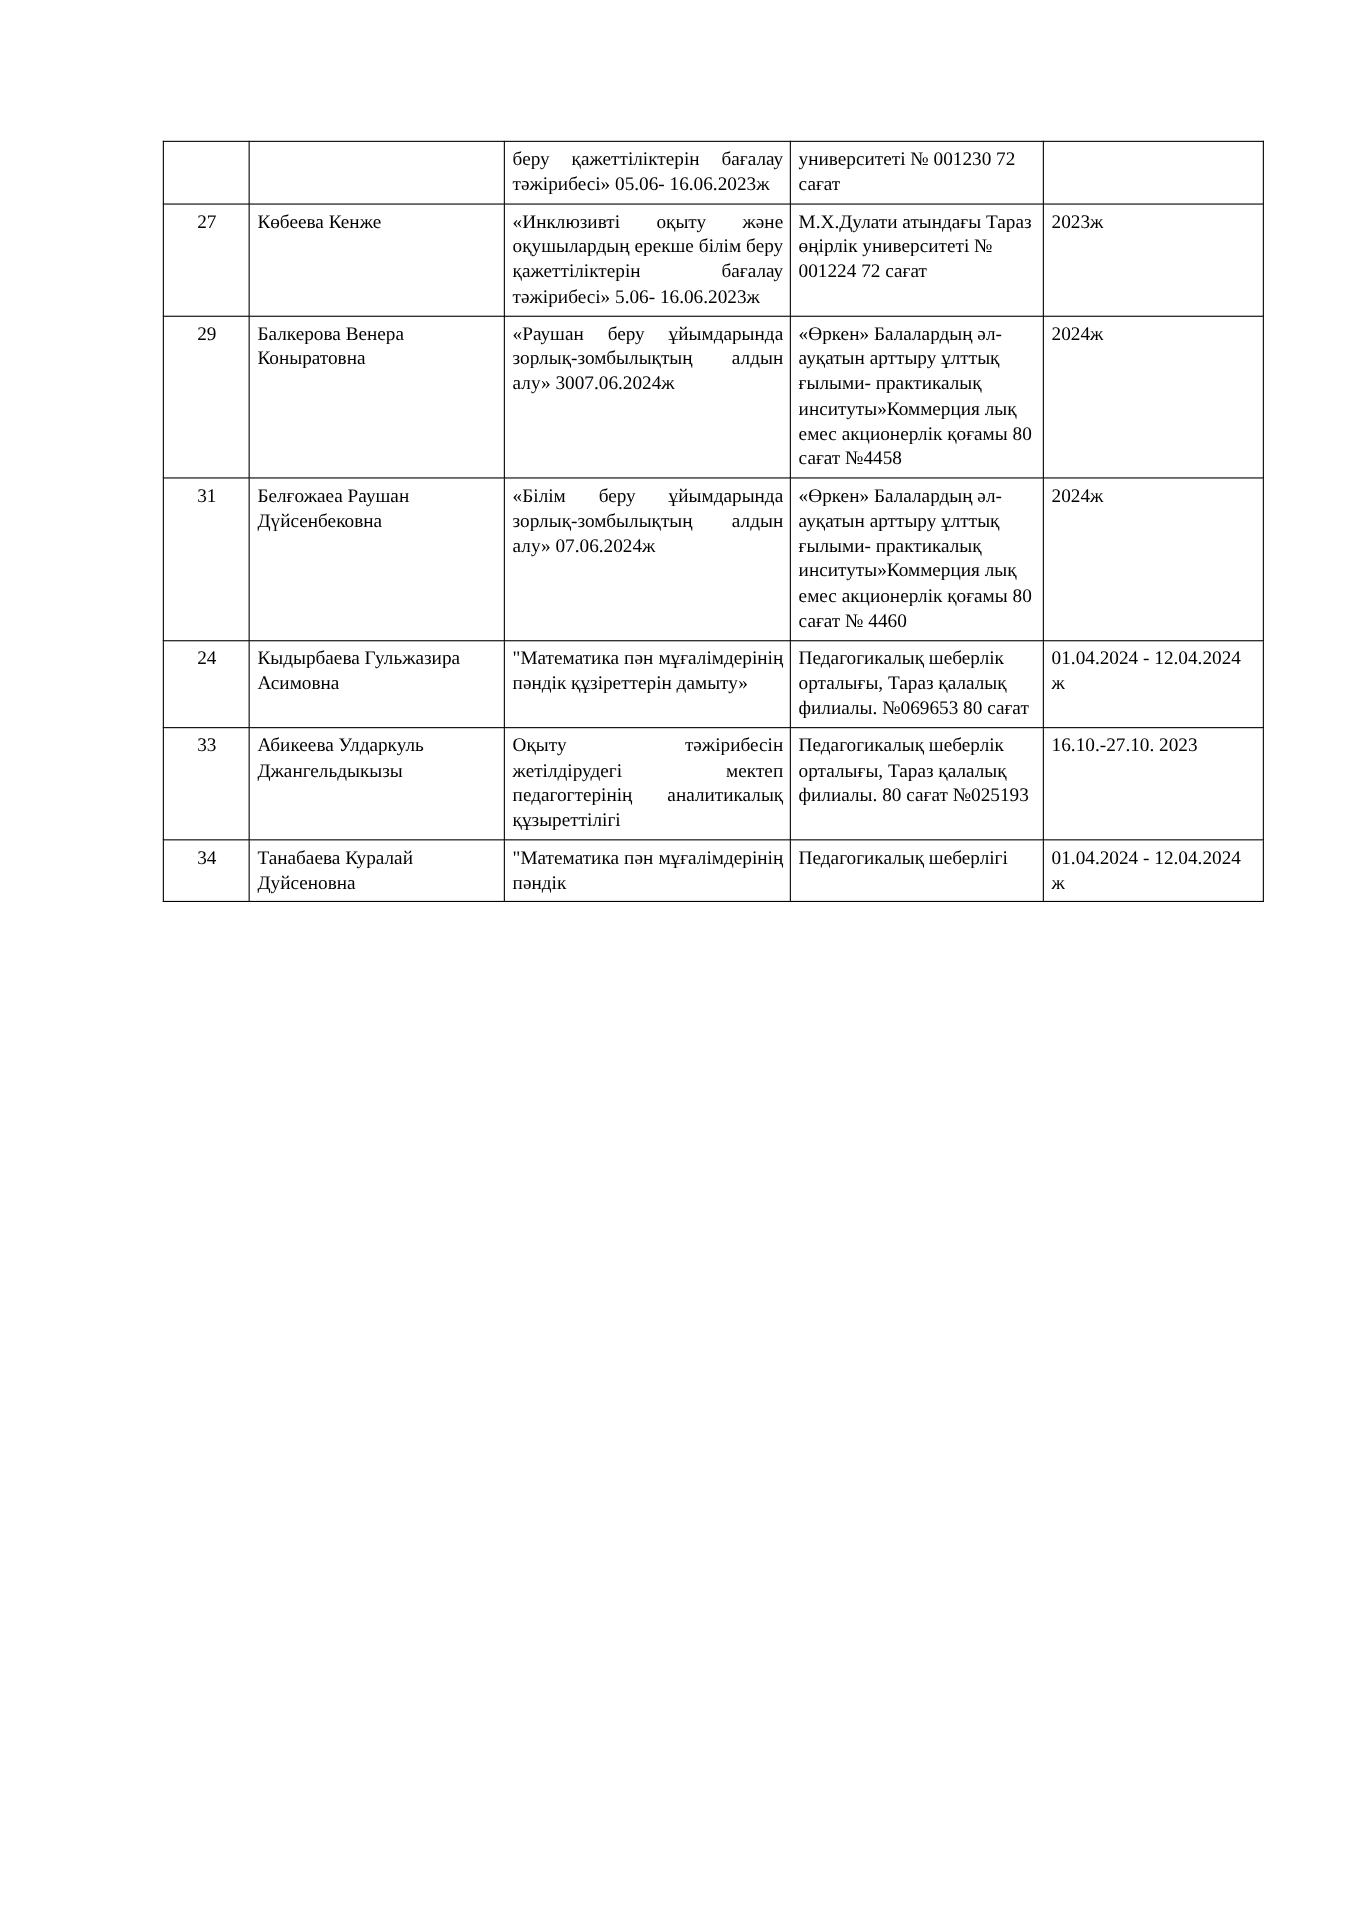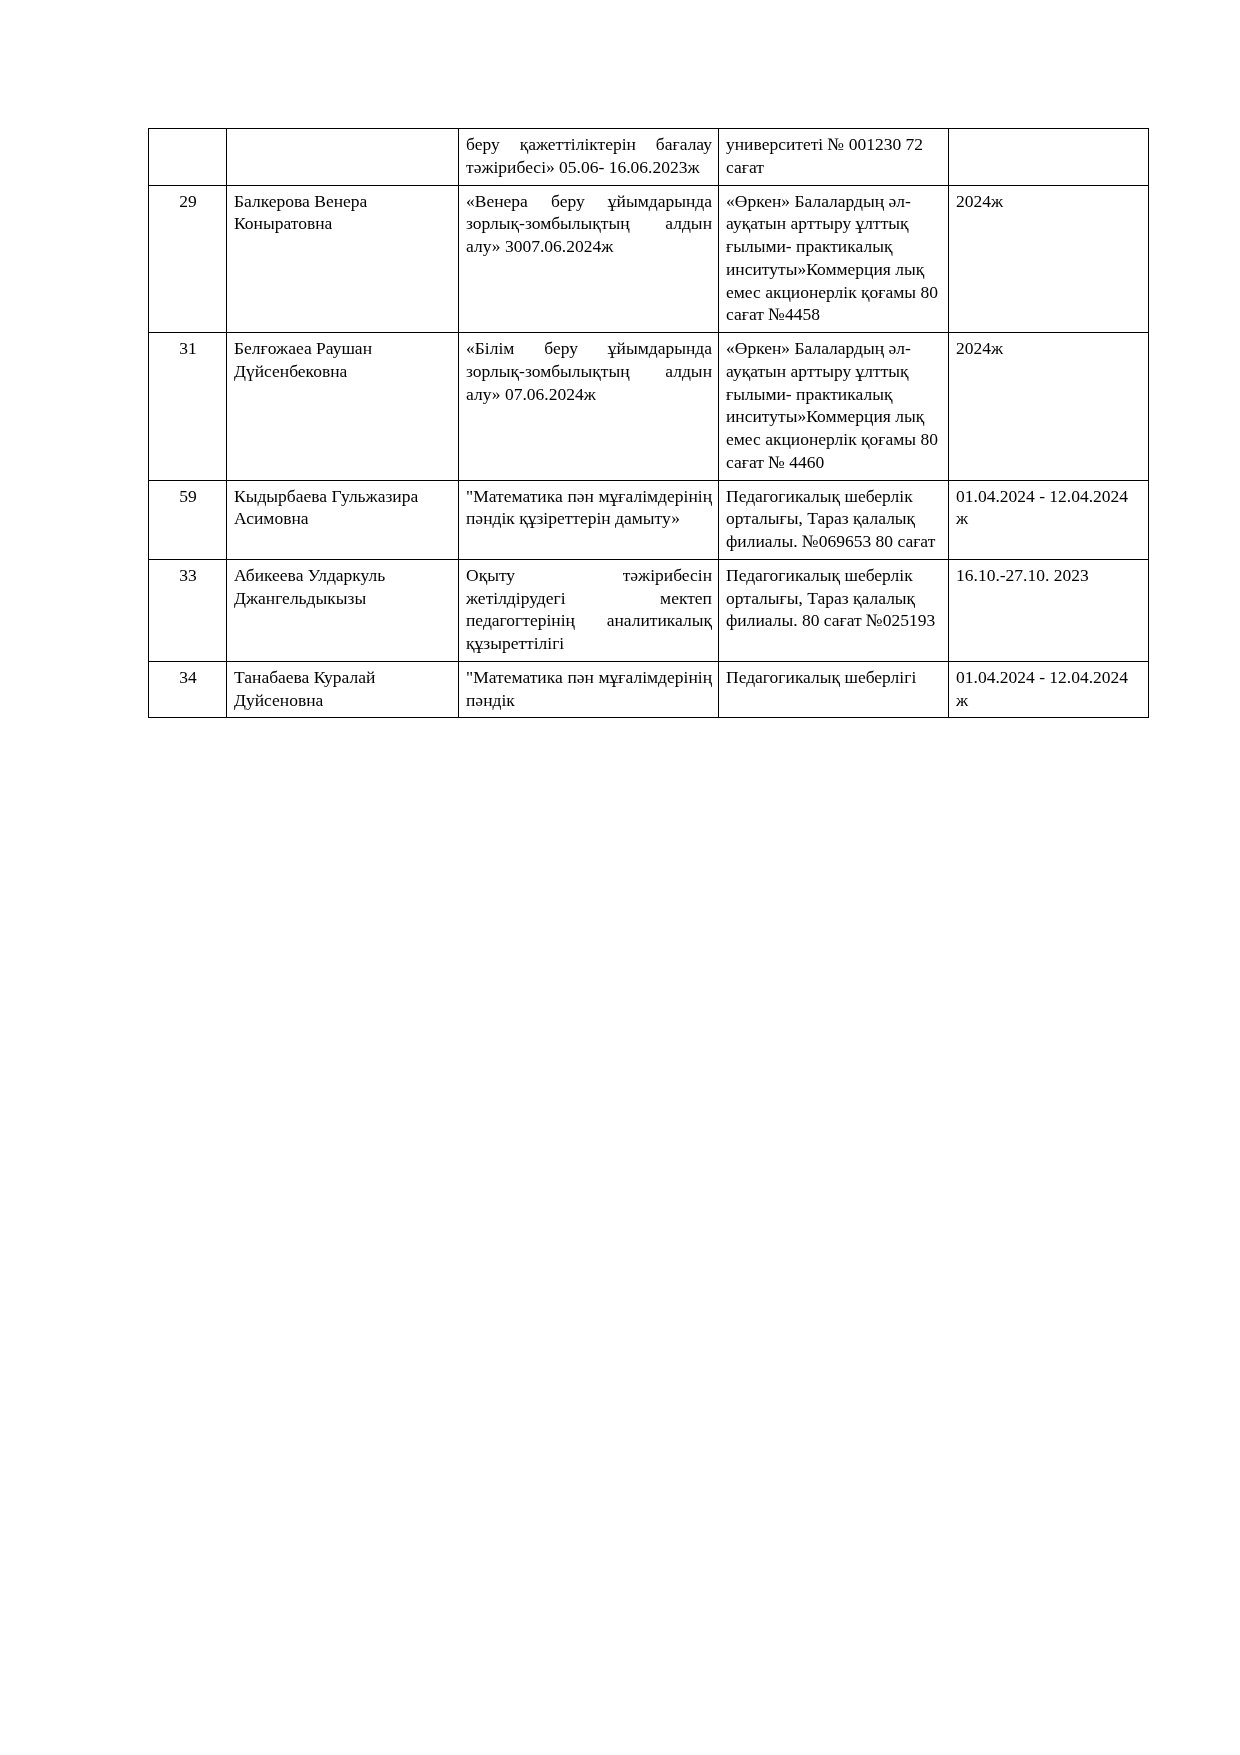--- a/index.html
+++ b/index.html
@@ -61,24 +61,38 @@
         <td class="num"></td>
         <td></td>
         <td class="just">беру қажеттіліктерін
 бағалау тәжірибесі» 05.06-
 16.06.2023ж</td>
         <td>университеті   №
 001230    72  сағат</td>
         <td></td>
       </tr>
       <tr>
+        <td class="num">27</td>
+        <td>Көбеева Кенже</td>
+        <td class="just">«Инклюзивті оқыту және
+оқушылардың ерекше білім
+беру қажеттіліктерін
+бағалау тәжірибесі»     5.06-
+16.06.2023ж</td>
+        <td>М.Х.Дулати атындағы
+Тараз өңірлік
+университеті   №
+001224    72  сағат</td>
+        <td>2023ж</td>
+      </tr>
+      <tr>
         <td class="num">29</td>
         <td>Балкерова Венера
 Коныратовна</td>
-        <td class="just">«Венера беру ұйымдарында
+        <td class="just">«Раушан беру ұйымдарында
 зорлық-зомбылықтың
 алдын алу»
 3007.06.2024ж</td>
         <td>«Өркен»  Балалардың
 әл-ауқатын арттыру
 ұлттық ғылыми-
 практикалық
 инситуты»Коммерция
 лық емес акционерлік
 қоғамы
@@ -99,21 +113,21 @@
 ұлттық ғылыми-
 практикалық
 инситуты»Коммерция
 лық емес акционерлік
 қоғамы
 80 сағат
 № 4460</td>
         <td>2024ж</td>
       </tr>
       <tr>
-        <td class="num">59</td>
+        <td class="num">24</td>
         <td>Кыдырбаева
 Гульжазира Асимовна</td>
         <td class="just"> "Математика пән
 мұғалімдерінің пәндік
 құзіреттерін дамыту»</td>
         <td>Педагогикалық
 шеберлік орталығы,
 Тараз қалалық
 филиалы.
 №069653

